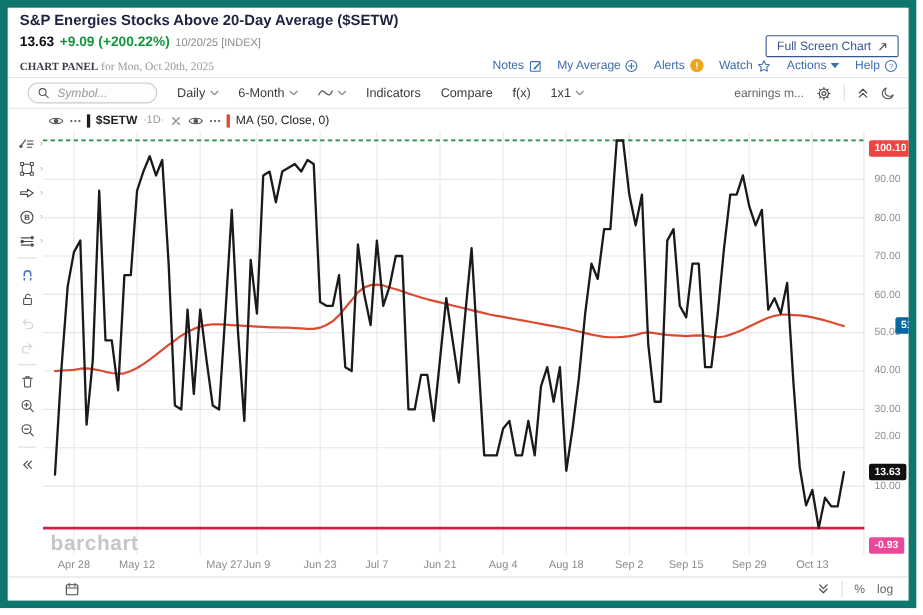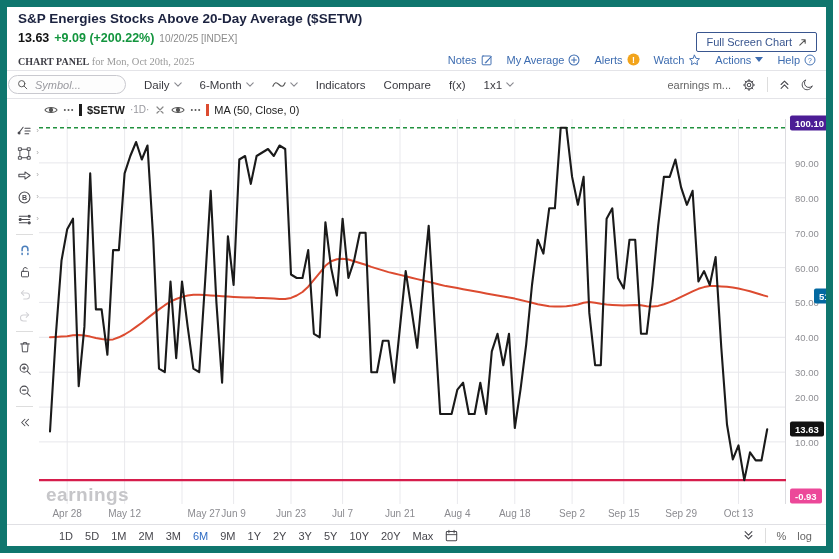--- a/index.html
+++ b/index.html
@@ -13,21 +13,21 @@
   .qdate { font-size:10px; color:#8a8a8a; }
   .fs-btn { position:absolute; right:9px; top:25px; border:1px solid #39568f; color:#39568f; font-size:11px;
             padding:3px 9px; border-radius:2px; background:#fff; display:flex; gap:6px; align-items:center; cursor:pointer; }
   .panel-row { position:absolute; left:11px; top:49px; font-size:10.5px; color:#999;font-family:Liberation Serif, serif; }
   .panel-label { font-weight:bold; color:#3c3c44; font-size:10px; }
   .hlinks { position:absolute; right:10px; top:46px; display:flex; gap:14px; font-size:11px; color:#3d6cb0; align-items:center; }
   .hlink { display:flex; gap:4px; align-items:center; cursor:pointer; }
   .hline { position:absolute; left:0; right:0; height:1px; background:#e4e4e8; }
 
   .toolbar { position:absolute; top:64px; left:0; right:0; height:27px; display:flex; align-items:center;
-             padding-left:1px; font-size:11.5px; color:#3a3a40; }
+             padding-left:18px; font-size:11.5px; color:#3a3a40; }
   .search { display:flex; align-items:center; gap:5px; border:1px solid #c9c9cf; border-radius:11px; height:19px;
             width:118px; padding:0 8px; color:#9a9aa0; background:#fdfdfd; }
   .search input { border:none; outline:none; width:100%; font-size:11px; color:#666; background:transparent; font-family:inherit; }
   .search input::placeholder { font-style:italic; color:#9a9aa0; }
   .titem { display:flex; align-items:center; gap:4px; margin-left:18px; cursor:pointer; white-space:nowrap; }
   .caret { color:#8a8a90; display:flex; }
   .toolbar-right { margin-left:auto; display:flex; align-items:center; gap:11px; padding-right:12px; color:#555; }
   .earnings { color:#666; font-size:11px; }
   .vdiv { width:1px; height:15px; background:#ddd; }
   .tb-icon { display:flex; cursor:pointer; color:#4a4a50; }
@@ -394,59 +394,43 @@
   <div class="right-axis">
       <span class="ytick" style="top: 43.9px;">90.00</span>
       <span class="ytick" style="top: 78.8px;">80.00</span>
       <span class="ytick" style="top: 113.7px;">70.00</span>
       <span class="ytick" style="top: 148.6px;">60.00</span>
       <span class="ytick" style="top: 183.4px;">50.00</span>
       <span class="ytick" style="top: 218.3px;">40.00</span>
       <span class="ytick" style="top: 253.2px;">30.00</span>
       <span class="ytick" style="top: 278px; text-align: center;">20.00</span>
       <span class="ytick" style="top: 322.9px;">10.00</span>
-      <span class="badge" style="top: 4px; background: #4c1d95;">100.10</span>
+      <span class="badge" style="top: 16px; background: #ef4444;">100.10</span>
       <span class="badge" style="top: 177.4px; background: #0369a1; margin-left: 24px;">51.72</span>
       <span class="badge" style="top: 310.3px; background: rgb(17, 17, 17);">13.63</span>
       <span class="badge" style="top: 377px; background: #ec4899;">-0.93</span>
     </div>
   <div class="x-axis">
       <span class="xtick" style="left: 28.2px;">Apr 28</span>
       <span class="xtick" style="left: 85.6px;">May 12</span>
       <span class="xtick" style="left: 143px; padding-left: 44px;">May 27</span>
       <span class="xtick" style="left: 194.6px;">Jun 9</span>
       <span class="xtick" style="left: 252px;">Jun 23</span>
       <span class="xtick" style="left: 303.6px;">Jul 7</span>
       <span class="xtick" style="left: 361px;">Jun 21</span>
       <span class="xtick" style="left: 418.4px;">Aug 4</span>
       <span class="xtick" style="left: 475.8px;">Aug 18</span>
       <span class="xtick" style="left: 533.1px;">Sep 2</span>
       <span class="xtick" style="left: 584.8px;">Sep 15</span>
       <span class="xtick" style="left: 642.1px;">Sep 29</span>
       <span class="xtick" style="left: 699.5px;">Oct 13</span>
     </div>
-  <div class="watermark">earnings</div>
+  <div class="watermark">barchart</div>
 
   <div class="bottom-bar">
-    <span id="ranges" style="display:flex">
-        <span class="range">1D</span>
-        <span class="range">5D</span>
-        <span class="range">1M</span>
-        <span class="range">2M</span>
-        <span class="range">3M</span>
-        <span class="range active">6M</span>
-        <span class="range">9M</span>
-        <span class="range">1Y</span>
-        <span class="range">2Y</span>
-        <span class="range">3Y</span>
-        <span class="range">5Y</span>
-        <span class="range">10Y</span>
-        <span class="range">20Y</span>
-        <span class="range">Max</span>
-      </span>
     <span class="cal">
         <svg viewBox="0 0 15 15" width="13" height="13" fill="none" stroke="currentColor" stroke-width="1.2" stroke-linecap="round" stroke-linejoin="round">
           <rect x="1.5" y="3" width="12" height="10.5" rx="1"></rect>
           <path d="M1.5 6.5h12M4.5 1.5v3M10.5 1.5v3" stroke-width="1.1"></path>
         </svg>
       </span>
     <div class="bb-right">
       <span class="tb-icon">
           <svg viewBox="0 0 12 13" width="11" height="11" fill="none" stroke="currentColor" stroke-width="1.2" stroke-linecap="round" stroke-linejoin="round">
             <path d="M2 2l4 4 4-4M2 6.5l4 4 4-4" stroke-width="1.3"></path>

